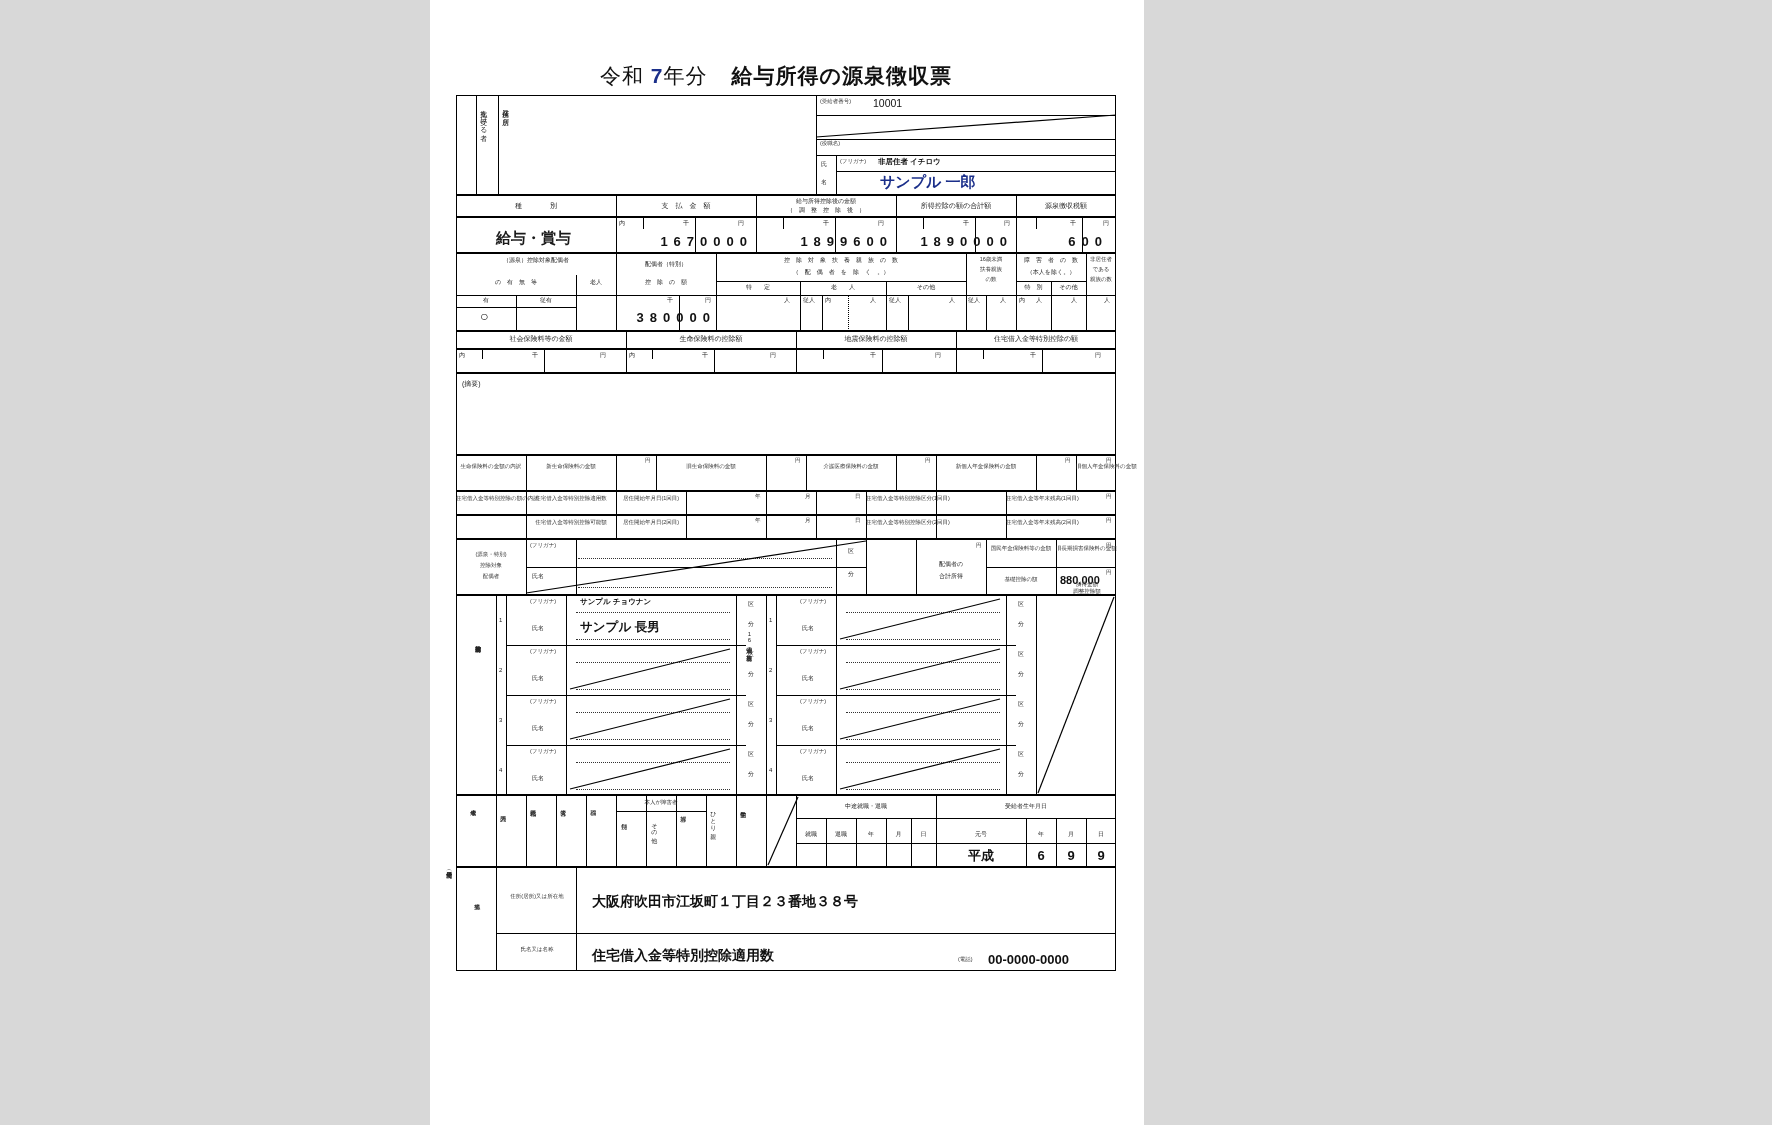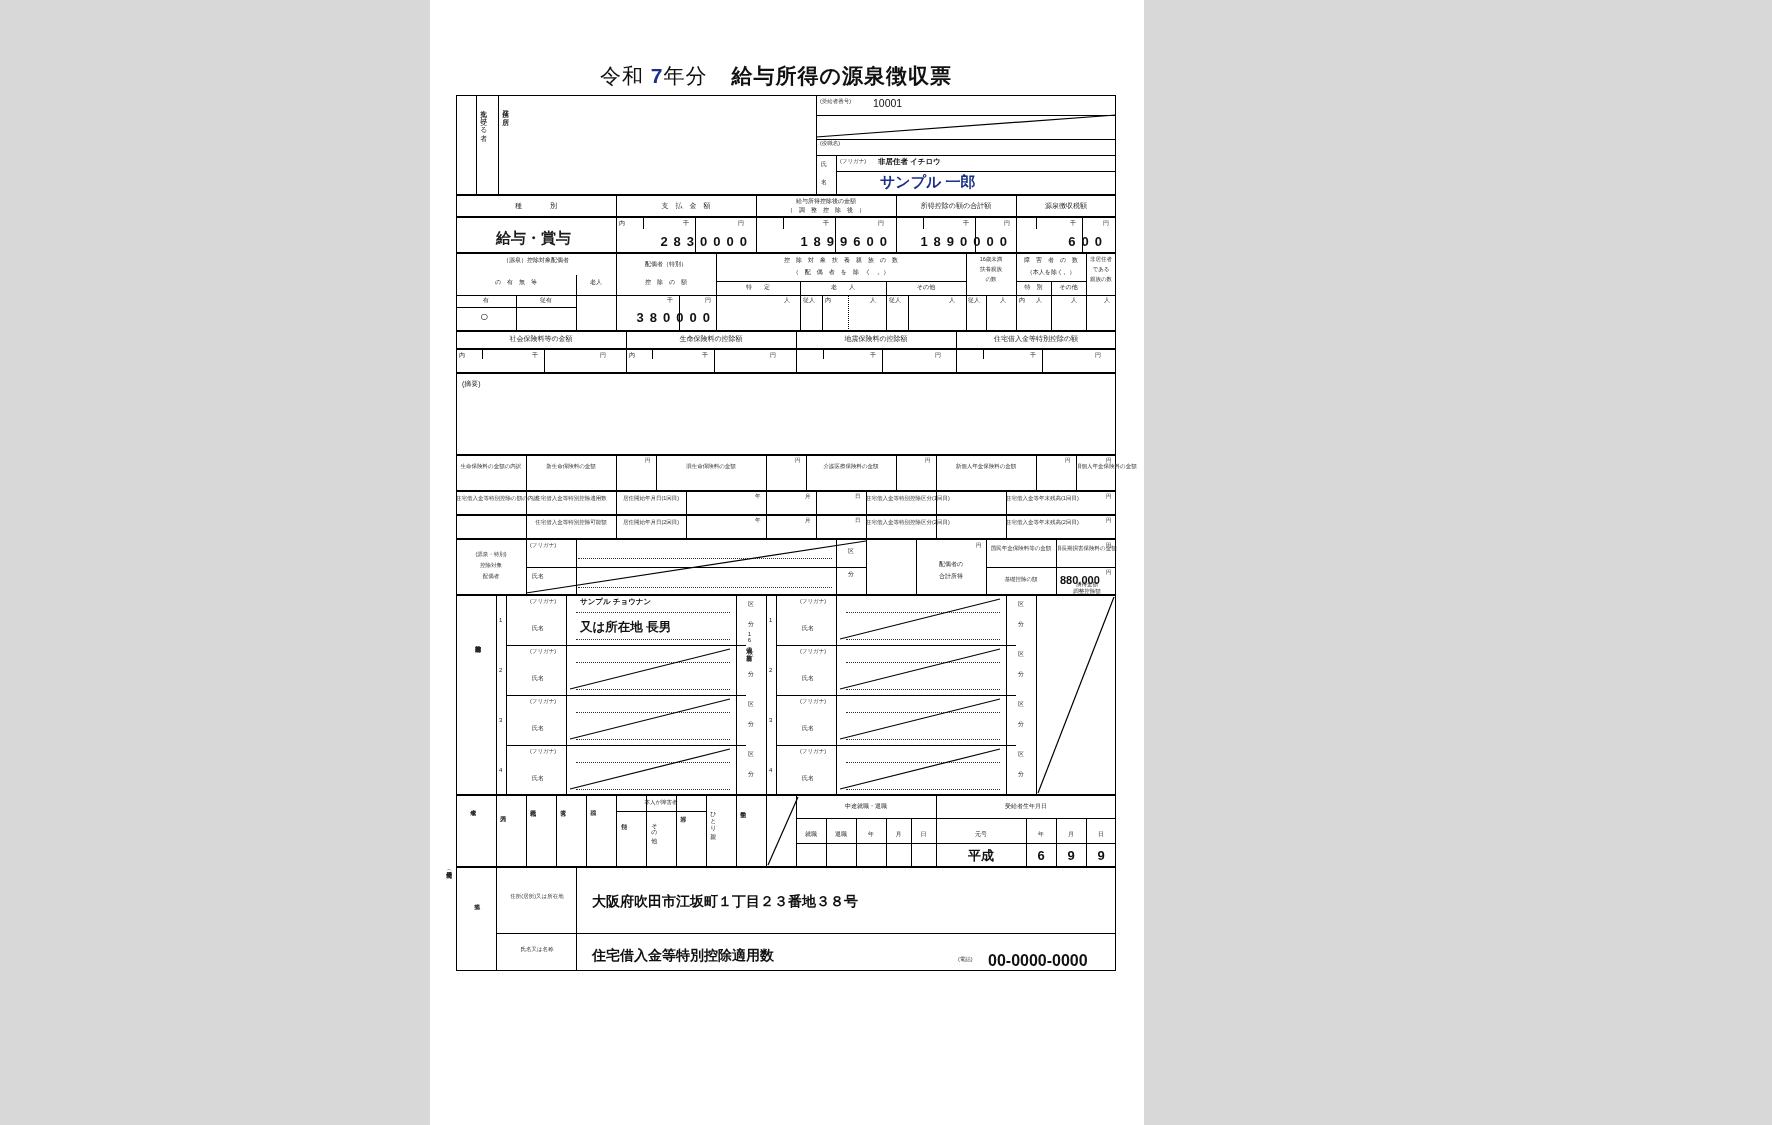--- a/index.html
+++ b/index.html
@@ -87,21 +87,21 @@
 
   <div class="bx" style="left:26px;top:174px;width:660px;height:36px;"></div>
   <div class="t big" style="left:66px;top:187px;font-size:15px;">給与・賞与</div>
 
   <div class="t lbl2" style="left:189px;top:177px;">内</div>
   <div class="ln" style="left:213px;top:174px;width:1px;height:12px;"></div>
   <div class="t lbl2" style="left:253px;top:177px;">千</div>
   <div class="ln" style="left:265px;top:174px;width:1px;height:12px;"></div>
   <div class="t lbl2" style="left:308px;top:177px;">円</div>
   <div class="ln" style="left:265px;top:186px;width:1px;height:24px;"></div>
-  <div class="t num" style="left:213px;top:192px;width:110px;text-align:right;letter-spacing:6px;">2830000</div>
+  <div class="t num" style="left:213px;top:192px;width:110px;text-align:right;letter-spacing:6px;">1670000</div>
 
   <div class="ln" style="left:353px;top:174px;width:1px;height:12px;"></div>
   <div class="t lbl2" style="left:393px;top:177px;">千</div>
   <div class="ln" style="left:405px;top:174px;width:1px;height:12px;"></div>
   <div class="t lbl2" style="left:448px;top:177px;">円</div>
   <div class="ln" style="left:405px;top:186px;width:1px;height:24px;"></div>
   <div class="t num" style="left:353px;top:192px;width:110px;text-align:right;letter-spacing:6px;">1899600</div>
 
   <div class="ln" style="left:493px;top:174px;width:1px;height:12px;"></div>
   <div class="t lbl2" style="left:533px;top:177px;">千</div>
@@ -338,21 +338,21 @@
   <svg class="diag" style="left:606px;top:552px;width:80px;height:200px;">
         <line x1="2" y1="198" x2="78" y2="2" stroke="#000" stroke-width="1.2"></line>
       </svg>
 
   <div id="dependents-left">
         <div class="t lbl2" style="left: 69px; top: 574px;">1</div>
         <div class="t lbl3" style="left: 100px; top: 556px;">(フリガナ)</div>
         <div class="t kana" style="left: 150px; top: 555px;">サンプル チョウナン</div>
         <div class="dotline" style="left: 146px; top: 569px; width: 154px;"></div>
         <div class="t lbl2" style="left: 102px; top: 582px;">氏名</div>
-        <div class="t" style="left: 150px; top: 578px; font-size: 12.5px; font-weight: bold; color: rgb(17, 17, 17);">又は所在地 長男</div>
+        <div class="t" style="left: 150px; top: 578px; font-size: 12.5px; font-weight: bold; color: rgb(17, 17, 17);">サンプル 長男</div>
         <div class="dotline" style="left: 146px; top: 596px; width: 154px;"></div>
         <div class="t lbl2 ctr" style="left: 306px; top: 558px; width: 30px;">区</div>
         <div class="t lbl2 ctr" style="left: 306px; top: 578px; width: 30px;">分</div>
         <div class="ln" style="left: 76px; top: 602px; width: 240px; height: 1px;"></div>
         <div class="t lbl2" style="left: 69px; top: 624px;">2</div>
         <div class="t lbl3" style="left: 100px; top: 606px;">(フリガナ)</div>
         <div class="t kana" style="left: 150px; top: 605px;"></div>
         <div class="dotline" style="left: 146px; top: 619px; width: 154px;"></div>
         <div class="t lbl2" style="left: 102px; top: 632px;">氏名</div>
         <div class="t" style="left: 150px; top: 628px; font-size: 12.5px; font-weight: bold; color: rgb(17, 17, 17);"></div>
@@ -505,18 +505,18 @@
   <div class="ln" style="left:66px;top:824px;width:1px;height:104px;"></div>
   <div class="ln" style="left:146px;top:824px;width:1px;height:104px;"></div>
   <div class="ln" style="left:66px;top:890px;width:620px;height:1px;"></div>
 
   <div class="vtext lbl2" style="left:44px;top:856px;height:40px;">支払者</div>
   <div class="t lbl3 ctr" style="left:68px;top:850px;width:78px;line-height:1.4;">住所(居所)又は所在地</div>
   <div class="t" style="left:162px;top:851px;font-size:14px;font-weight:bold;color:#111;">大阪府吹田市江坂町１丁目２３番地３８号</div>
   <div class="t lbl3 ctr" style="left:68px;top:904px;width:78px;">氏名又は名称</div>
   <div class="t" style="left:162px;top:905px;font-size:14px;font-weight:bold;color:#111;">住宅借入金等特別控除適用数</div>
   <div class="t lbl3" style="left:528px;top:914px;">(電話)</div>
-  <div class="t" style="left:558px;top:910px;font-size:16px;font-weight:bold;color:#111;">00-0000-0000</div>
+  <div class="t" style="left:558px;top:910px;font-size:13px;font-weight:bold;color:#111;">00-0000-0000</div>
 
   <div class="vtext lbl2" style="left:16px;top:824px;height:104px;">（受給者交付用）</div>
 
  </div>
 </div>
 
 </body></html>

